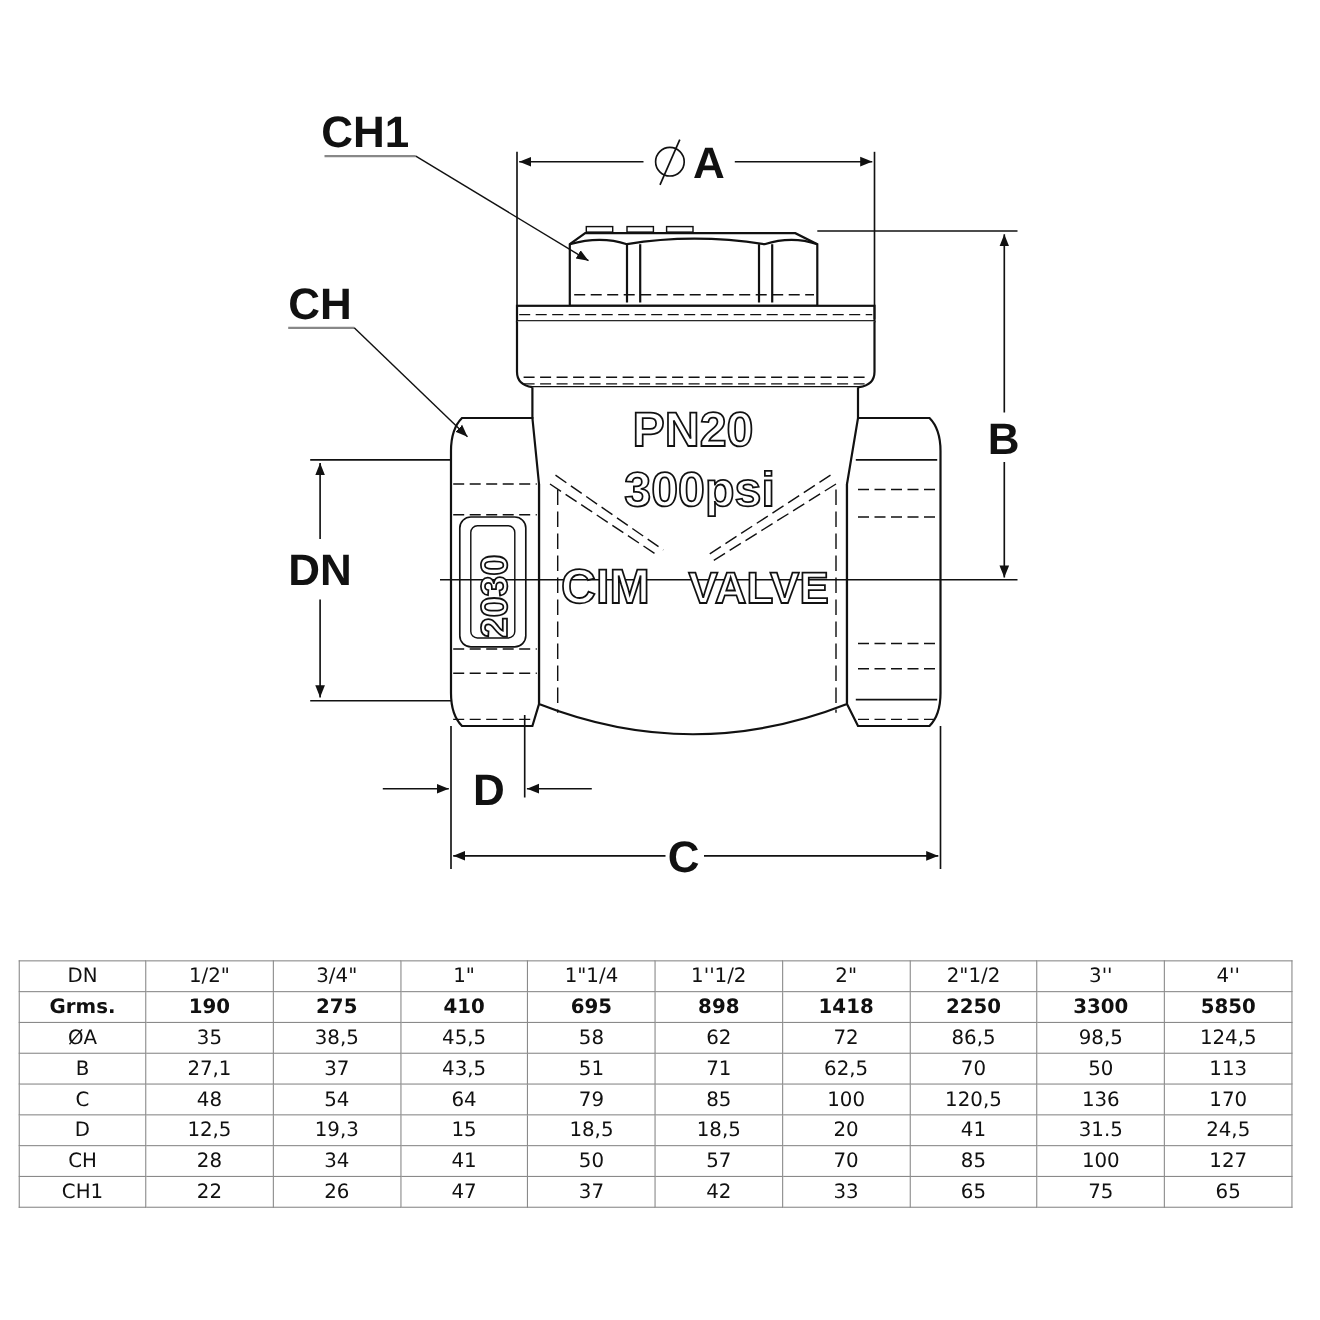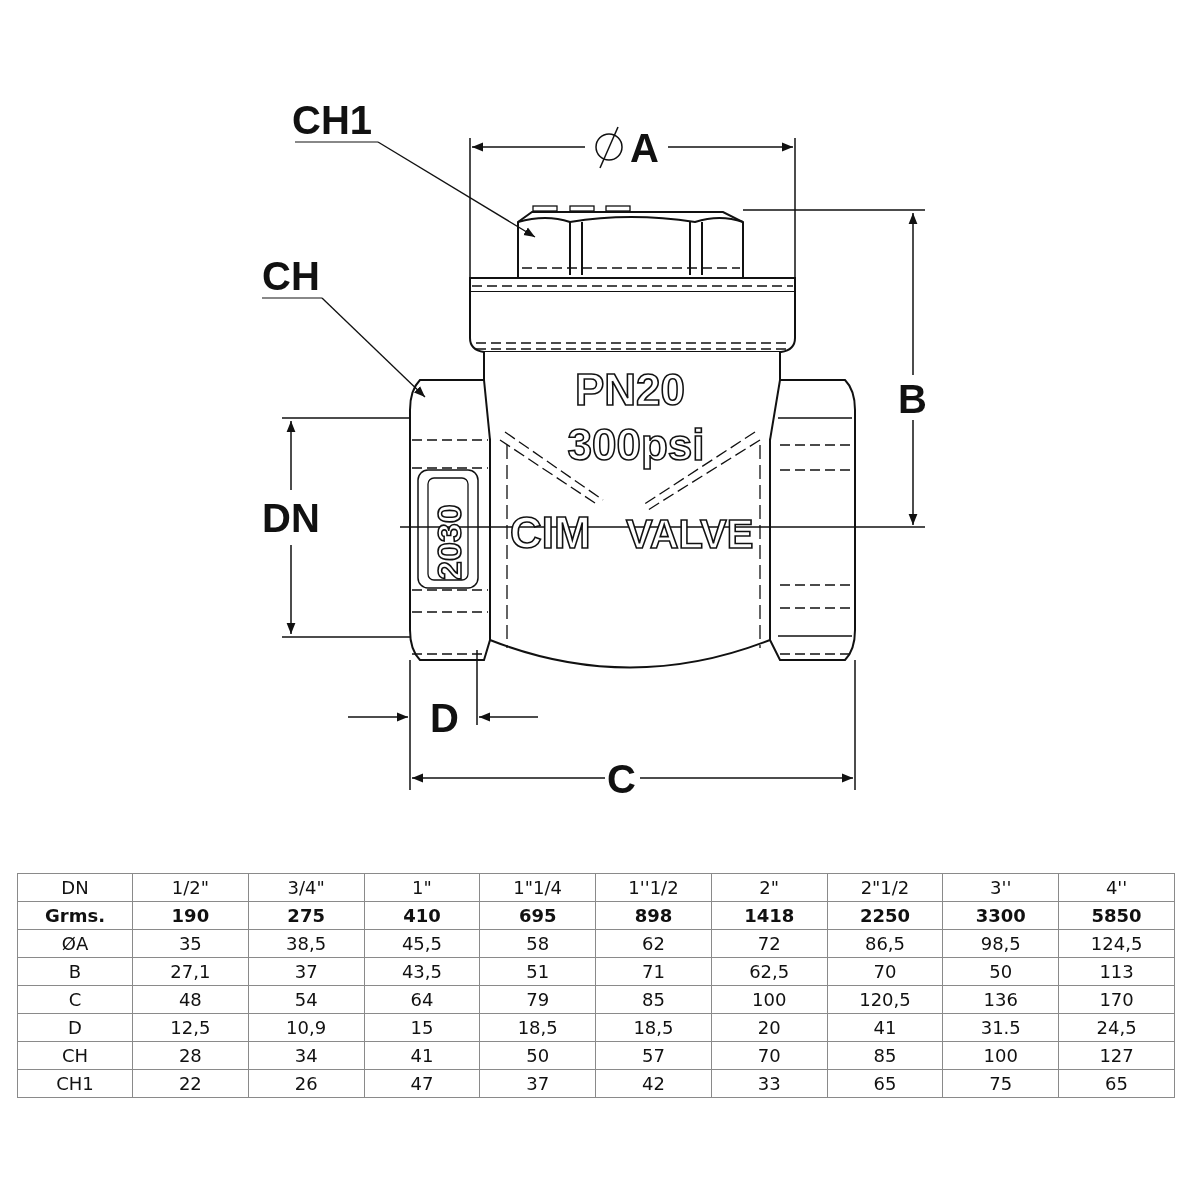--- a/index.html
+++ b/index.html
@@ -202,21 +202,21 @@
         <td>79</td>
         <td>85</td>
         <td>100</td>
         <td>120,5</td>
         <td>136</td>
         <td>170</td>
       </tr>
       <tr>
         <td>D</td>
         <td>12,5</td>
-        <td>10,9</td>
+        <td>19,3</td>
         <td>15</td>
         <td>18,5</td>
         <td>18,5</td>
         <td>20</td>
         <td>41</td>
         <td>31.5</td>
         <td>24,5</td>
       </tr>
       <tr>
         <td>CH</td>

